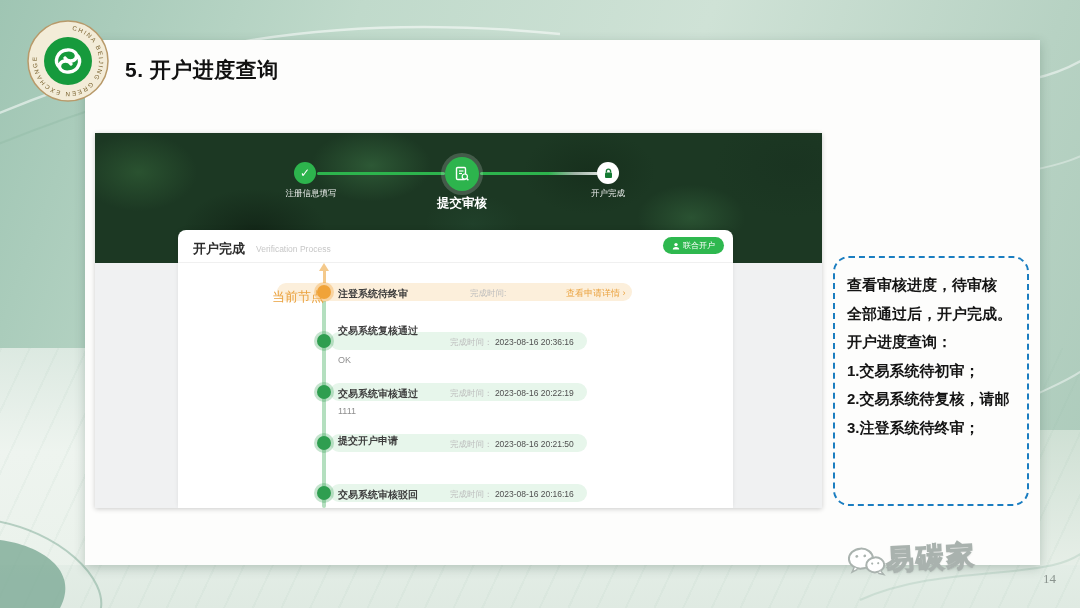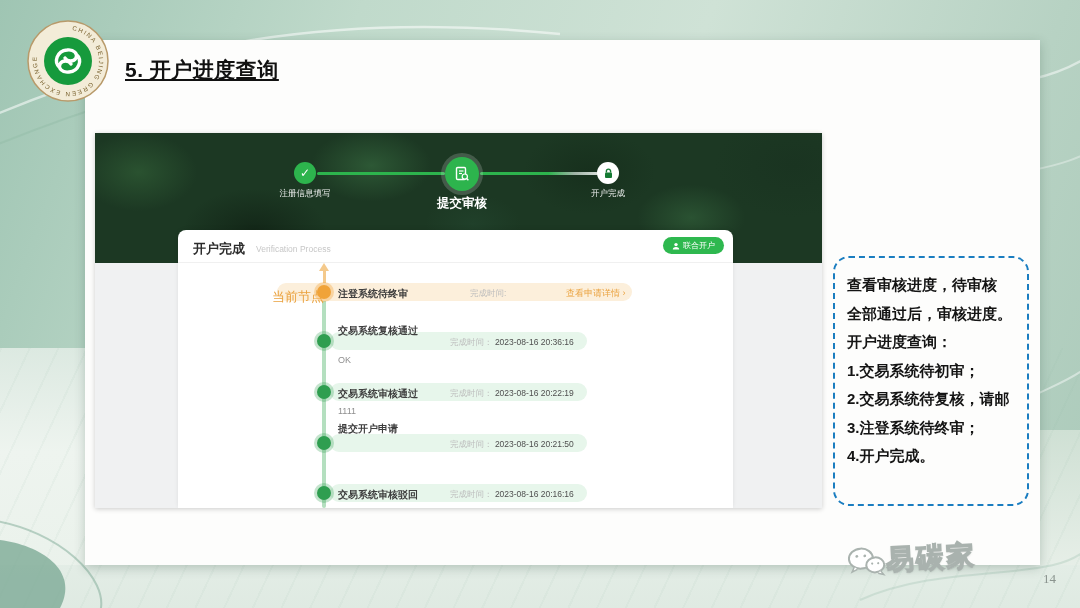--- a/index.html
+++ b/index.html
@@ -16,21 +16,21 @@
   .bg-light-right{left:1040px;top:430px;width:40px;height:140px;
     background:linear-gradient(180deg,#cfe0d4,#e7efe8);}
   .bg-tex{left:0;top:348px;width:1080px;height:260px;opacity:.5;
     background:repeating-linear-gradient(115deg,rgba(140,180,160,.14) 0 2px,transparent 2px 26px);}
   .bg-decor{left:0;top:0;pointer-events:none;}
 
   
   .slide-card{left:85px;top:40px;width:955px;height:525px;background:#fdfdfc;
     box-shadow:0 3px 10px rgba(40,70,55,.25);}
 
-  .page-title{left:125px;top:56px;font-size:21px;font-weight:700;color:#111;letter-spacing:.5px;text-decoration:underline;}
+  .page-title{left:125px;top:56px;font-size:21px;font-weight:700;color:#111;letter-spacing:.5px;}
 
   
   .seal{left:27px;top:20px;width:82px;height:82px;}
 
   
   .shot{left:95px;top:133px;width:727px;height:375px;background:#f0f1f2;overflow:hidden;
     box-shadow:0 1px 5px rgba(0,0,0,.2);}
   .banner{position:absolute;left:0;top:0;width:727px;height:130px;background-color:#1c3823;
     background-image:
       radial-gradient(ellipse 90px 60px at 6% 30%,#2a5230 0%,transparent 65%),
@@ -146,21 +146,21 @@
           <line x1="12.6" y1="12.4" x2="14.4" y2="14.2" stroke="#fff" stroke-width="1.4"></line>
         </svg>
       </div>
       <div class="node node-sm node-pending" style="left:502px;">
         <svg width="11" height="11" viewBox="0 0 11 11">
           <rect x="2" y="4.6" width="7" height="5.4" rx="1" fill="#157a33"></rect>
           <path d="M3.4,4.6 V3.2 a2.1,2.1 0 0 1 4.2,0 V4.6" fill="none" stroke="#157a33" stroke-width="1.4"></path>
         </svg>
       </div>
 
-      <div class="step-label" style="left:210px;top:55px;">注册信息填写</div>
+      <div class="step-label" style="left:216px;top:55px;">注册信息填写</div>
       <div class="step-label big" style="left:367px;top:62px;">提交审核</div>
       <div class="step-label" style="left:513px;top:55px;">开户完成</div>
     </div>
 
     <div class="panel">
       <div class="panel-title">开户完成</div>
       <div class="panel-sub">Verification Process</div>
       <button class="joint-btn">
         <svg width="8" height="8" viewBox="0 0 8 8">
           <circle cx="4" cy="2.6" r="1.7" fill="#fff"></circle>
@@ -199,45 +199,44 @@
       <div class="dot dot-done" style="top:155px;"></div>
       <div class="row-title" style="top:157px;">交易系统审核通过</div>
       <div class="row-time" style="left:272px;top:158px;">
         <span class="lbl">完成时间：</span>
         <span class="val">2023-08-16 20:22:19</span>
       </div>
       <div class="row-note" style="top:176px;">1111</div>
 
       <div class="pill pill-done" style="top:204px;"></div>
       <div class="dot dot-done" style="top:206px;"></div>
-      <div class="row-title" style="top:192px;text-align:center;">提交开户申请</div>
+      <div class="row-title" style="top:204px;text-align:center;">提交开户申请</div>
       <div class="row-time" style="left:272px;top:209px;">
         <span class="lbl">完成时间：</span>
         <span class="val">2023-08-16 20:21:50</span>
       </div>
 
       <div class="pill pill-done" style="top:254px;"></div>
       <div class="dot dot-done" style="top:256px;"></div>
       <div class="row-title" style="top:258px;">交易系统审核驳回</div>
       <div class="row-time" style="left:272px;top:259px;">
         <span class="lbl">完成时间：</span>
         <span class="val">2023-08-16 20:16:16</span>
       </div>
       <div class="row-note" style="top:276px;">111</div>
     </div>
   </div>
 
   <div class="abs note-box">
     <div class="note-line">查看审核进度，待审核</div>
-    <div class="note-line">全部通过后，审核进度。</div>
+    <div class="note-line">全部通过后，开户完成。</div>
     <div class="note-line">开户进度查询：</div>
     <div class="note-line">1.交易系统待初审；</div>
     <div class="note-line">2.交易系统待复核，请邮</div>
     <div class="note-line">3.注登系统待终审；</div>
-    <div class="note-line">4.开户完成。</div>
   </div>
 
   <div class="abs watermark">
     <svg width="40" height="32" viewBox="0 0 40 32">
       <ellipse cx="15" cy="13" rx="12" ry="10" fill="#fff" stroke="#aab3af" stroke-width="2"></ellipse>
       <circle cx="11" cy="10.5" r="1.4" fill="#aab3af"></circle>
       <circle cx="19" cy="10.5" r="1.4" fill="#aab3af"></circle>
       <path d="M8,21 l-2.5,5 5.5,-2.5" fill="#fff" stroke="#aab3af" stroke-width="1.5"></path>
       <ellipse cx="29" cy="20" rx="9" ry="7.5" fill="#fff" stroke="#aab3af" stroke-width="2"></ellipse>
       <circle cx="26" cy="18.5" r="1.1" fill="#aab3af"></circle>

